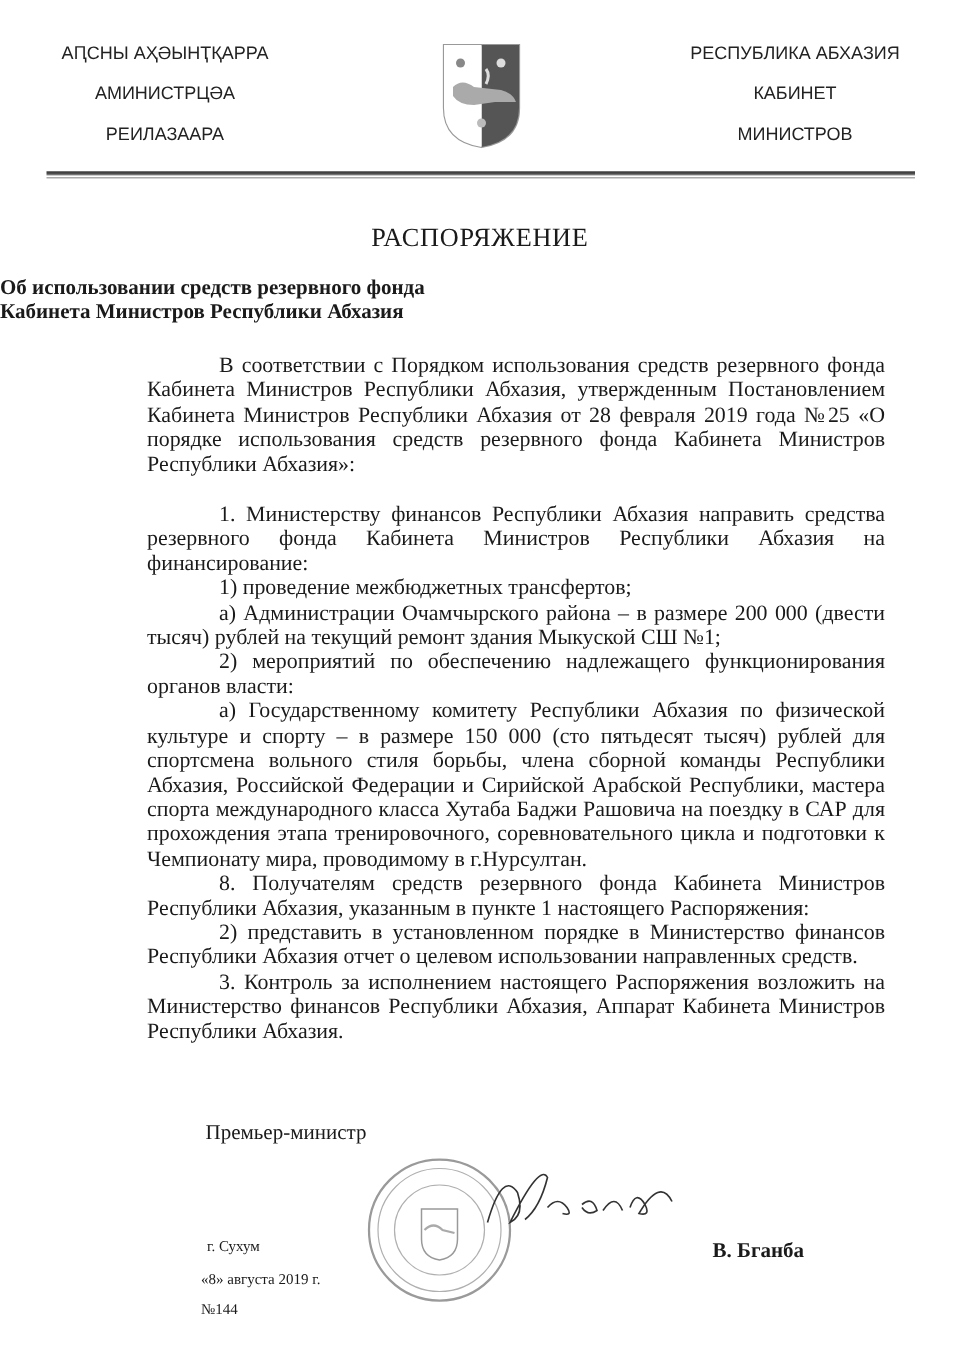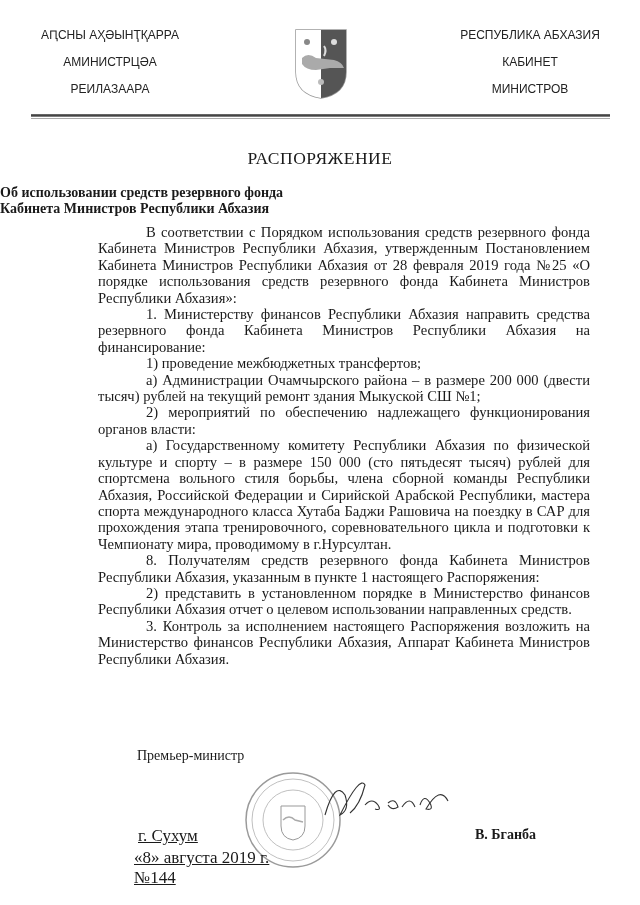--- a/index.html
+++ b/index.html
@@ -6,27 +6,27 @@
   body { width: 640px; height: 905px; position: relative; overflow: hidden; color: #1a1a1a; }
   .hdr { position: absolute; font-family: Liberation Sans, sans-serif; font-size: 12px; color: #222; text-align: center; line-height: 1; }
   .hdr-left { left: 30px; top: 29px; width: 160px; }
   .hdr-right { left: 450px; top: 29px; width: 160px; }
   .hdr div { height: 27px; }
   .emblem { position: absolute; left: 294px; top: 28px; width: 54px; height: 72px; }
   .rule { position: absolute; left: 31px; top: 114px; width: 579px; height: 3px; background: linear-gradient(#888,#333 40%,#999); }
   .rule2 { position: absolute; left: 31px; top: 118px; width: 579px; height: 1px; background: #aaa; }
   .title { position: absolute; left: 0; width: 640px; top: 148px; text-align: center; font-family: "Liberation Serif", serif; font-weight: normal; font-size: 17.5px; letter-spacing: 0.5px; }
   .subtitle { position: absolute; left: 0; width: 640px; top: 185px; text-align: left; font-family: "Liberation Serif", serif; font-weight: bold; font-size: 14px; line-height: 16px; }
-  .body { position: absolute; left: 98px; top: 224px; width: 492px; font-family: "Liberation Serif", serif; font-size: 14.6px; line-height: 16.4px; text-align: justify; }
+  .body { position: absolute; left: 98px; top: 236px; width: 492px; font-family: "Liberation Serif", serif; font-size: 14.6px; line-height: 16.4px; text-align: justify; }
   .body p { margin: 0; text-indent: 48px; }
-  .body p.gap { }
+  .body p.gap { margin-top: 17px; }
   .sig { position: absolute; font-family: "Liberation Serif", serif; font-size: 14px; }
   .sig-title { left: 137px; top: 748px; font-weight: normal; }
   .sig-name { left: 475px; top: 795px; font-weight: bold; margin-top: 32px; }
-  .place { position: absolute; left: 138px; font-family: "Liberation Serif", serif; font-size: 17px; text-decoration: underline; }
+  .place { position: absolute; left: 138px; font-family: "Liberation Serif", serif; font-size: 10px; }
   .stamp { position: absolute; left: 243px; top: 770px; width: 100px; height: 100px; }
   .signature { position: absolute; left: 320px; top: 775px; width: 135px; height: 50px; }
 </style>
 </head>
 <body>
 
 <div class="hdr hdr-left">
   <div>АԤСНЫ АҲӘЫНҬҚАРРА</div>
   <div>АМИНИСТРЦӘА</div>
   <div>РЕИЛАЗААРА</div>

